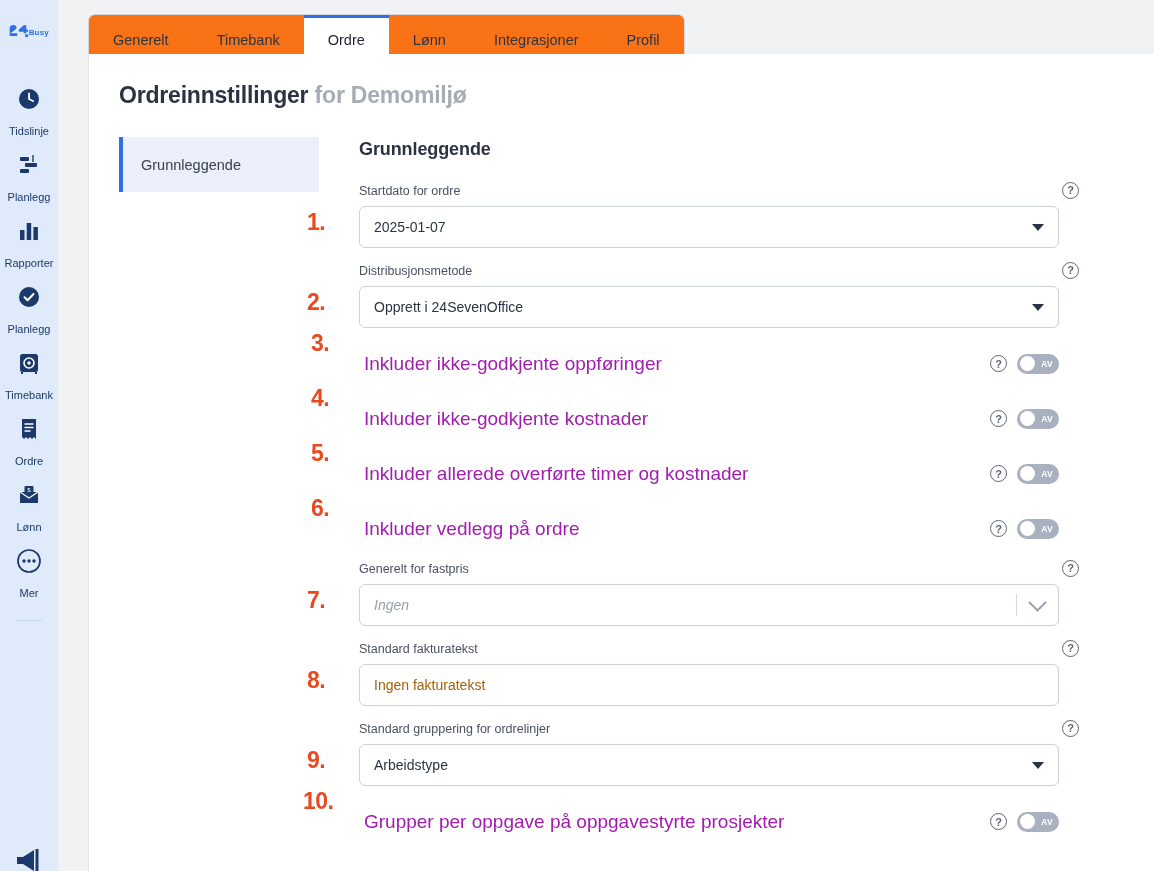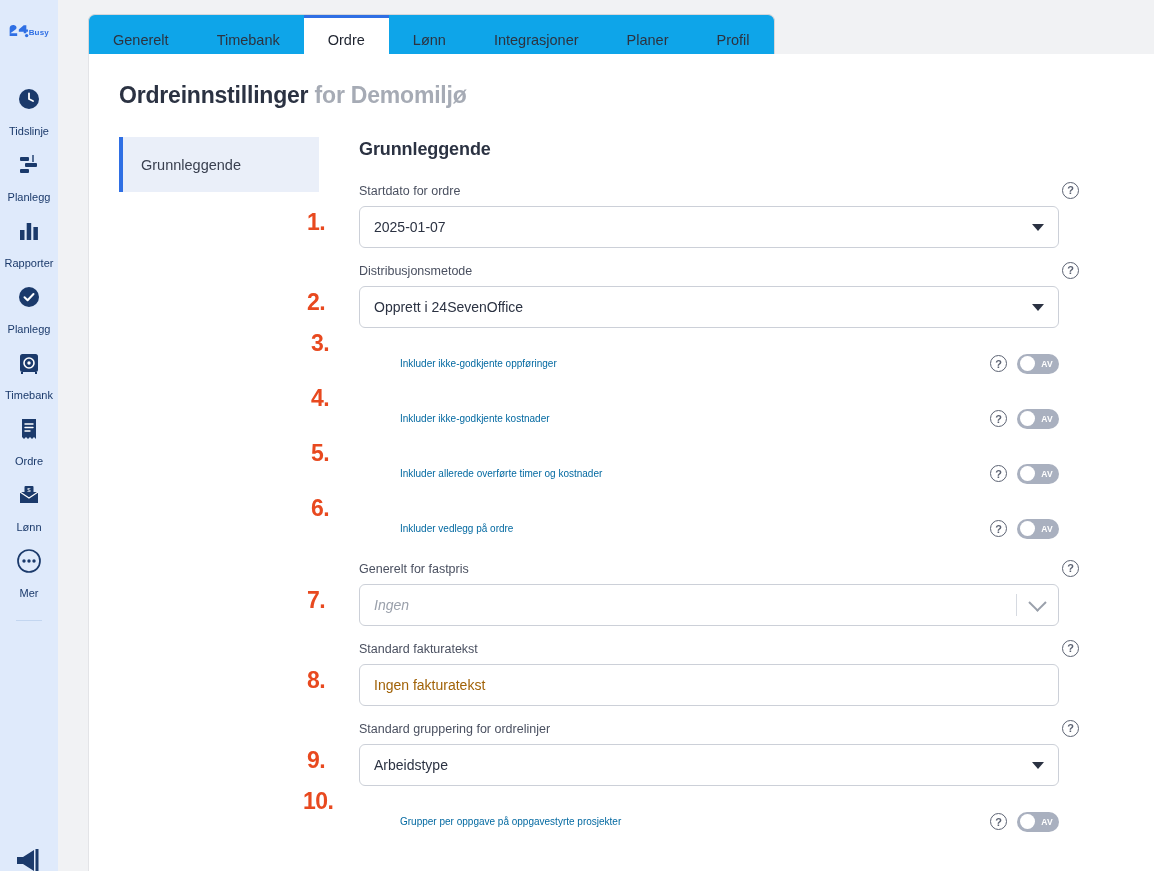--- a/index.html
+++ b/index.html
@@ -33,21 +33,21 @@
   .rail-item .lbl { font-size: 11px; color: #1b3a6b; line-height: 1; }
   .rail-sep { width: 26px; height: 1px; background: #c3d6f0; margin: 14px 0 0 0; }
   .rail-bottom { position: absolute; left: 0; bottom: -6px; width: 58px; display: flex; justify-content: center; }
 
   
   .main { flex: 1 1 auto; height: 871px; position: relative; background: #f1f2f4; }
 
   .tabstrip {
     position: absolute; left: 30px; top: 14px;
     height: 48px;
-    background: #0ea5e9;
+    background: #f97316;
     border: 1px solid #d5d7da;
     border-bottom: none;
     border-radius: 7px 7px 0 0;
     display: flex; align-items: stretch;
     padding: 0 0 0 0;
     overflow: hidden;
   }
   .tab {
     display: flex; align-items: center;
     padding: 0 24px;
@@ -140,21 +140,21 @@
     color: #5c6373; font-size: 11px; font-weight: 700;
     display: flex; align-items: center; justify-content: center;
     line-height: 1; cursor: pointer; background: #fff;
   }
 
   .toggle-row {
     height: 55px; width: 700px;
     display: flex; align-items: center;
     position: relative;
   }
-  .toggle-row .tlabel { font-size: 10px; color: #0369a1; flex: 1 1 auto; padding-left: 5px; margin-left: 36px; }
+  .toggle-row .tlabel { font-size: 19px; color: #a21caf; flex: 1 1 auto; padding-left: 5px; }
   .help-inline {
     width: 17px; height: 17px; border-radius: 50%;
     border: 1.4px solid #5c6373; color: #5c6373;
     font-size: 11px; font-weight: 700;
     display: flex; align-items: center; justify-content: center;
     margin-right: 10px; cursor: pointer; flex: 0 0 auto;
   }
   .switch {
     width: 42px; height: 20px; border-radius: 10px;
     background: #a9b0bf; position: relative;
@@ -304,23 +304,20 @@
           <span>Timebank</span>
         </div>
       <div class="tab active">
           <span>Ordre</span>
         </div>
       <div class="tab">
           <span>Lønn</span>
         </div>
       <div class="tab">
           <span>Integrasjoner</span>
-        </div>
-      <div class="tab">
-          <span>Planer</span>
         </div>
       <div class="tab">
           <span>Profil</span>
         </div>
     </div>
 
     <div class="panel">
 
       <div class="page-title">
         <span>Ordreinnstillinger</span>

